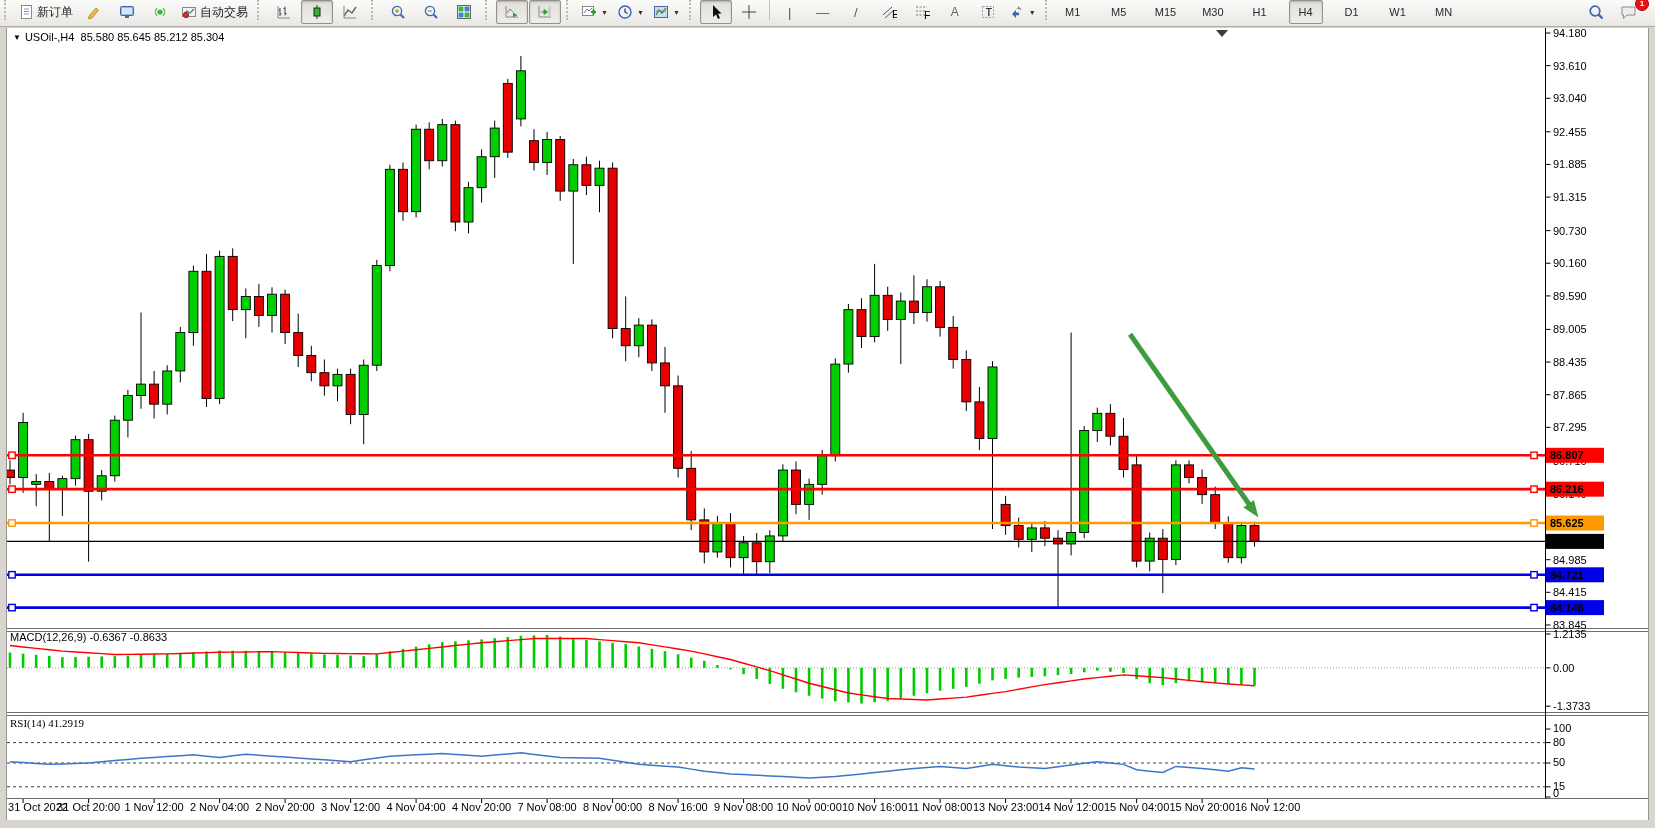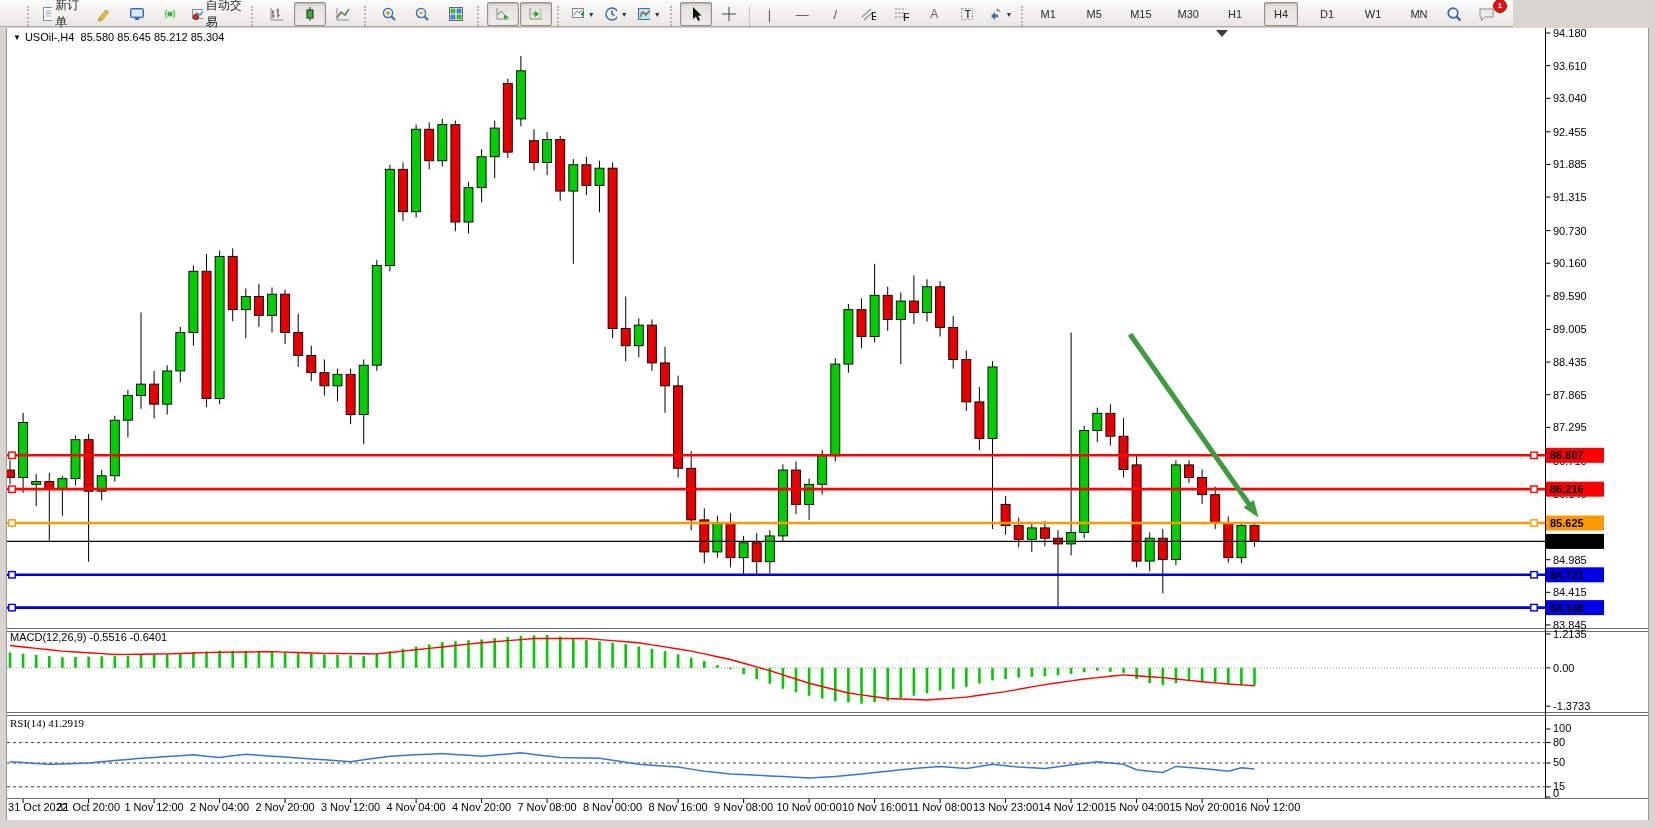--- a/index.html
+++ b/index.html
@@ -1,18 +1,18 @@
 <!DOCTYPE html>
 <html><head>
 <meta charset="utf-8">
 <style>
   html,body{margin:0;padding:0;width:1655px;height:828px;overflow:hidden;
     background:#d8d5d0;font-family:"Liberation Sans",sans-serif;-webkit-font-smoothing:antialiased;}
-  .toolbar{position:absolute;top:0;left:0;width:1513px;height:27px;display:flex;align-items:flex-end;
-    background:linear-gradient(#fbfbfa,#e9e7e3);border-bottom:1px solid #aeaba6;box-sizing:border-box;gap:1px;padding-left:23px;}
+  .toolbar{position:absolute;top:0;left:0;width:1655px;height:27px;display:flex;align-items:flex-start;
+    background:linear-gradient(#fbfbfa,#e9e7e3);border-bottom:1px solid #aeaba6;box-sizing:border-box;gap:1px;}
   .handle{width:5px;height:20px;border-left:2px dotted #bcb9b3;margin:0 3px 0 4px;}
   .vsep{width:1px;height:20px;background:#c6c3bd;margin:0 3px;}
   .tbtn{height:22px;min-width:24px;display:flex;align-items:center;justify-content:center;gap:3px;
     border:1px solid transparent;border-radius:2px;font-size:12px;color:#1c1c1c;padding:0 3px;cursor:default;user-select:none;}
   .tbtn.pressed{border:1px solid #94918c;background:linear-gradient(#e2e0db,#efede9);box-shadow:inset 0 1px 2px rgba(0,0,0,.22);}
   .tf{font-size:11px;color:#2a2a2a;padding:0 6px;min-width:20px;}
   .caret{font-size:7px;color:#333;margin-left:1px;}
   .glyph{font-size:13px;color:#555;line-height:1;}
   .spacer{flex:1;}
   .chatwrap{position:relative;}
@@ -695,14 +695,14 @@
       <text x="1267.6" y="783" text-anchor="middle">16 Nov 12:00</text>
     </g>
     <line x1="1130.05" y1="306.2859620000003" x2="1252.5783682081112" y2="481.22325800453564" stroke="#3E9B3E" stroke-width="5"></line>
     <polygon points="1258.4299999999998,489.5778020000005 1243.353306232095,479.3825430514097 1254.001254461609,471.9245809637084" fill="#3E9B3E"></polygon>
   </svg>
 <div class="lframe"></div>
 <div class="rframe"></div>
 <div class="bframe"></div>
 
 <div class="ovl" style="left:13px;top:31px;"><span class="tri">▼</span><span>USOil-,H4</span><span>&nbsp; </span><span>85.580 85.645 85.212 85.304</span></div>
-<div class="ovl" style="left:10px;top:631px;">MACD(12,26,9) -0.5516 -0.6401</div>
+<div class="ovl" style="left:10px;top:631px;">MACD(12,26,9) -0.6367 -0.8633</div>
 <div class="ovl" style="left:10px;top:717px;font-family:Liberation Serif, serif;">RSI(14) 41.2919</div>
 
 </body></html>

